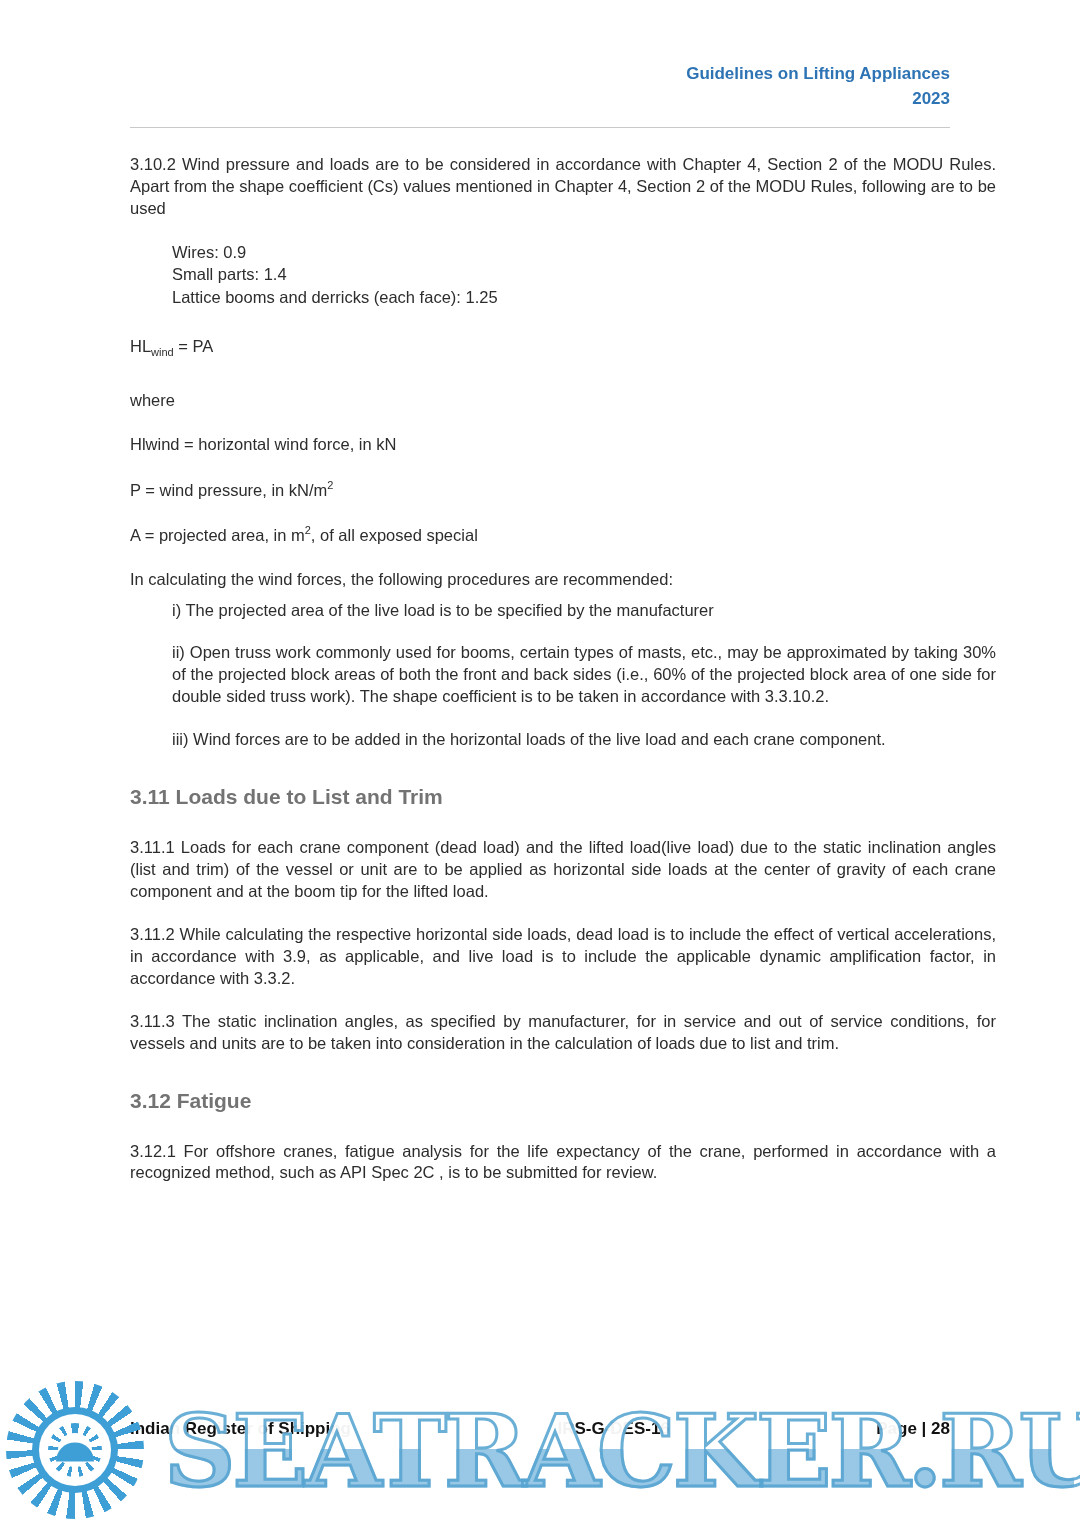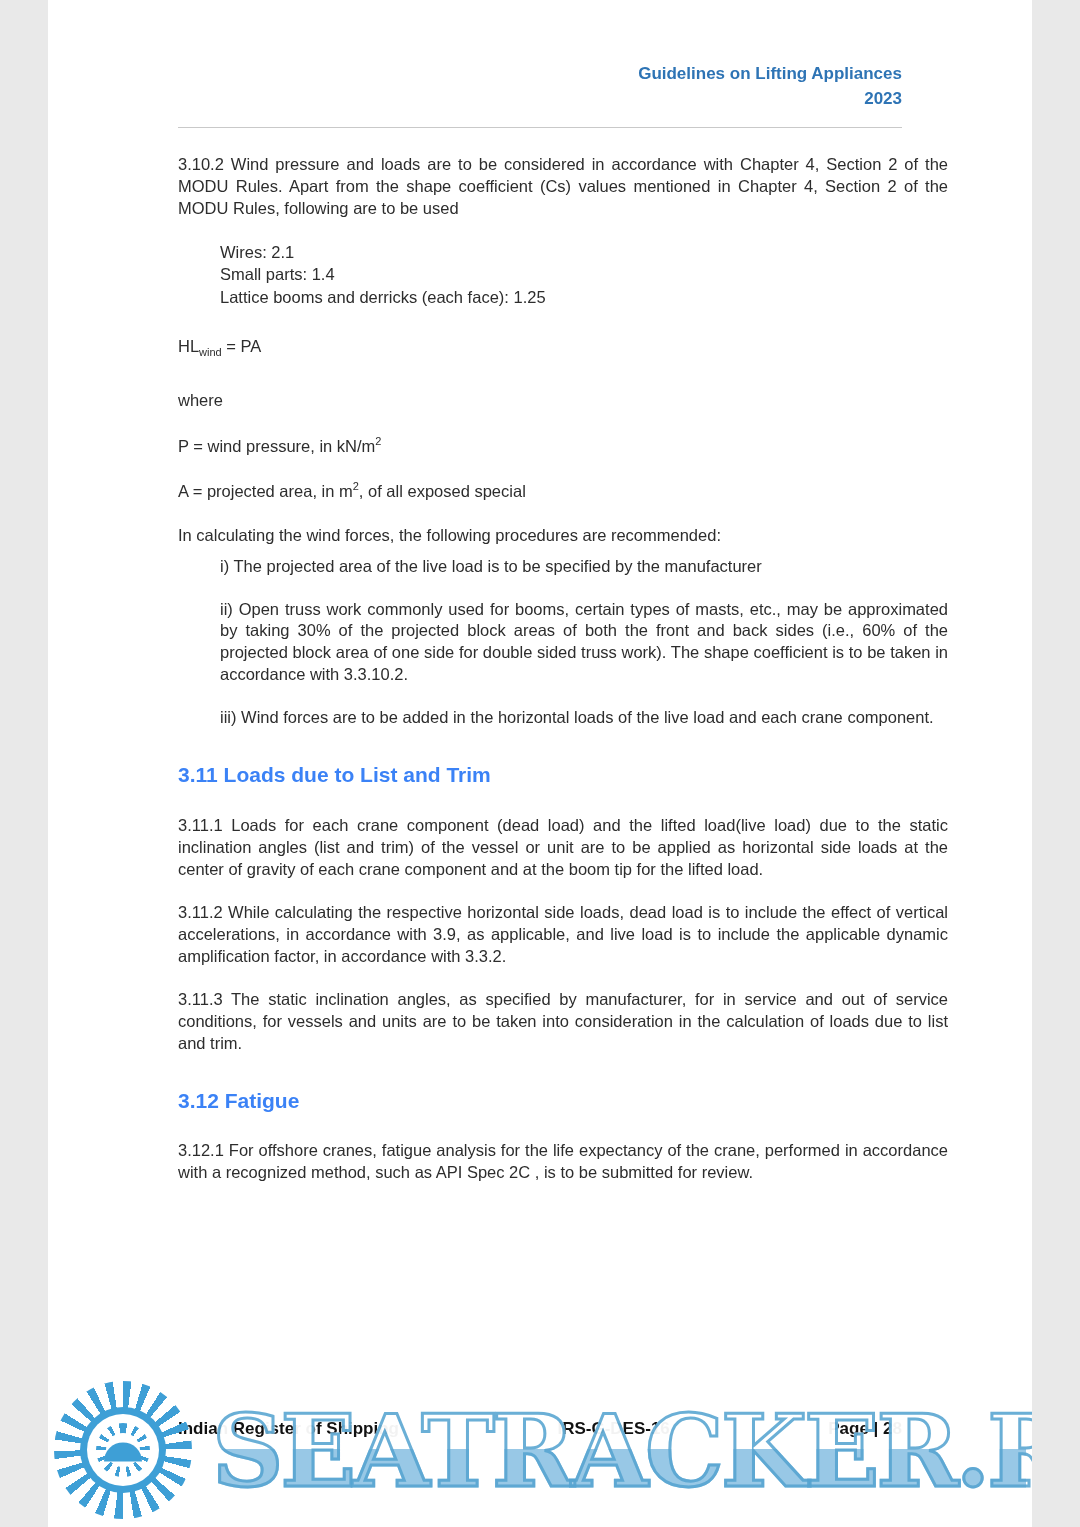--- a/index.html
+++ b/index.html
@@ -1,19 +1,19 @@
 <!DOCTYPE html>
 <html><head>
 <meta charset="utf-8">
 <style>
   * { margin: 0; padding: 0; box-sizing: border-box; }
   html, body { background: #e9e9e9; }
   .page {
     position: relative;
-    width: 984px;
+    width: 1080px;
     height: 1527px;
     margin: 0 auto;
     background: #ffffff;
     overflow: hidden;
     font-family: "Liberation Sans", sans-serif;
     color: #2d2d2d;
   }
 
   
   .header {
@@ -49,21 +49,21 @@
   .equation sub { font-size: 11px; }
   .definition { margin-bottom: 22px; text-align: left; }
   .definition sup { font-size: 11px; }
   .proc-item {
     margin: 0 0 21px 42px;
     text-align: justify;
   }
   .section-heading {
     font-size: 21px;
     font-weight: bold;
-    color: #3b82f6;
+    color: #737373;
     margin: 32px 0 26px 0;
   }
 
   
   .footer {
     position: absolute;
     left: 130px;
     right: 130px;
     bottom: 88px;
     display: flex;
@@ -161,31 +161,32 @@
     <div class="header-title">Guidelines on Lifting Appliances</div>
     <div class="header-year">2023</div>
   </div>
   <hr class="header-rule">
 
   <div class="body">
 
     <p class="para">3.10.2 Wind pressure and loads are to be considered in accordance with Chapter 4, Section 2 of the MODU Rules. Apart from the shape coefficient (Cs) values mentioned in Chapter 4, Section 2 of the MODU Rules, following are to be used</p>
 
     <div class="coeff-list">
-      <div>Wires: 2.1</div>
+      <div>Wires: 0.9</div>
       <div>Small parts: 1.4</div>
       <div>Lattice booms and derricks (each face): 1.25</div>
     </div>
 
 
 
     <p class="equation"><span>HL</span><sub>wind</sub><span> = PA</span></p>
 
     <p class="definition">where</p>
 
+    <p class="definition">Hlwind = horizontal wind force, in kN</p>
 
     <p class="definition"><span>P = wind pressure, in kN/m</span><sup>2</sup></p>
 
     <p class="definition"><span>A = projected area, in m</span><sup>2</sup><span>, of all exposed special</span></p>
 
     <p class="para-left">In calculating the wind forces, the following procedures are recommended:</p>
 
     <p class="proc-item">i) The projected area of the live load is to be specified by the manufacturer</p>
 
     <p class="proc-item">ii) Open truss work commonly used for booms, certain types of masts, etc., may be approximated by taking 30% of the projected block areas of both the front and back sides (i.e., 60% of the projected block area of one side for double sided truss work). The shape coefficient is to be taken in accordance with 3.3.10.2.</p>

